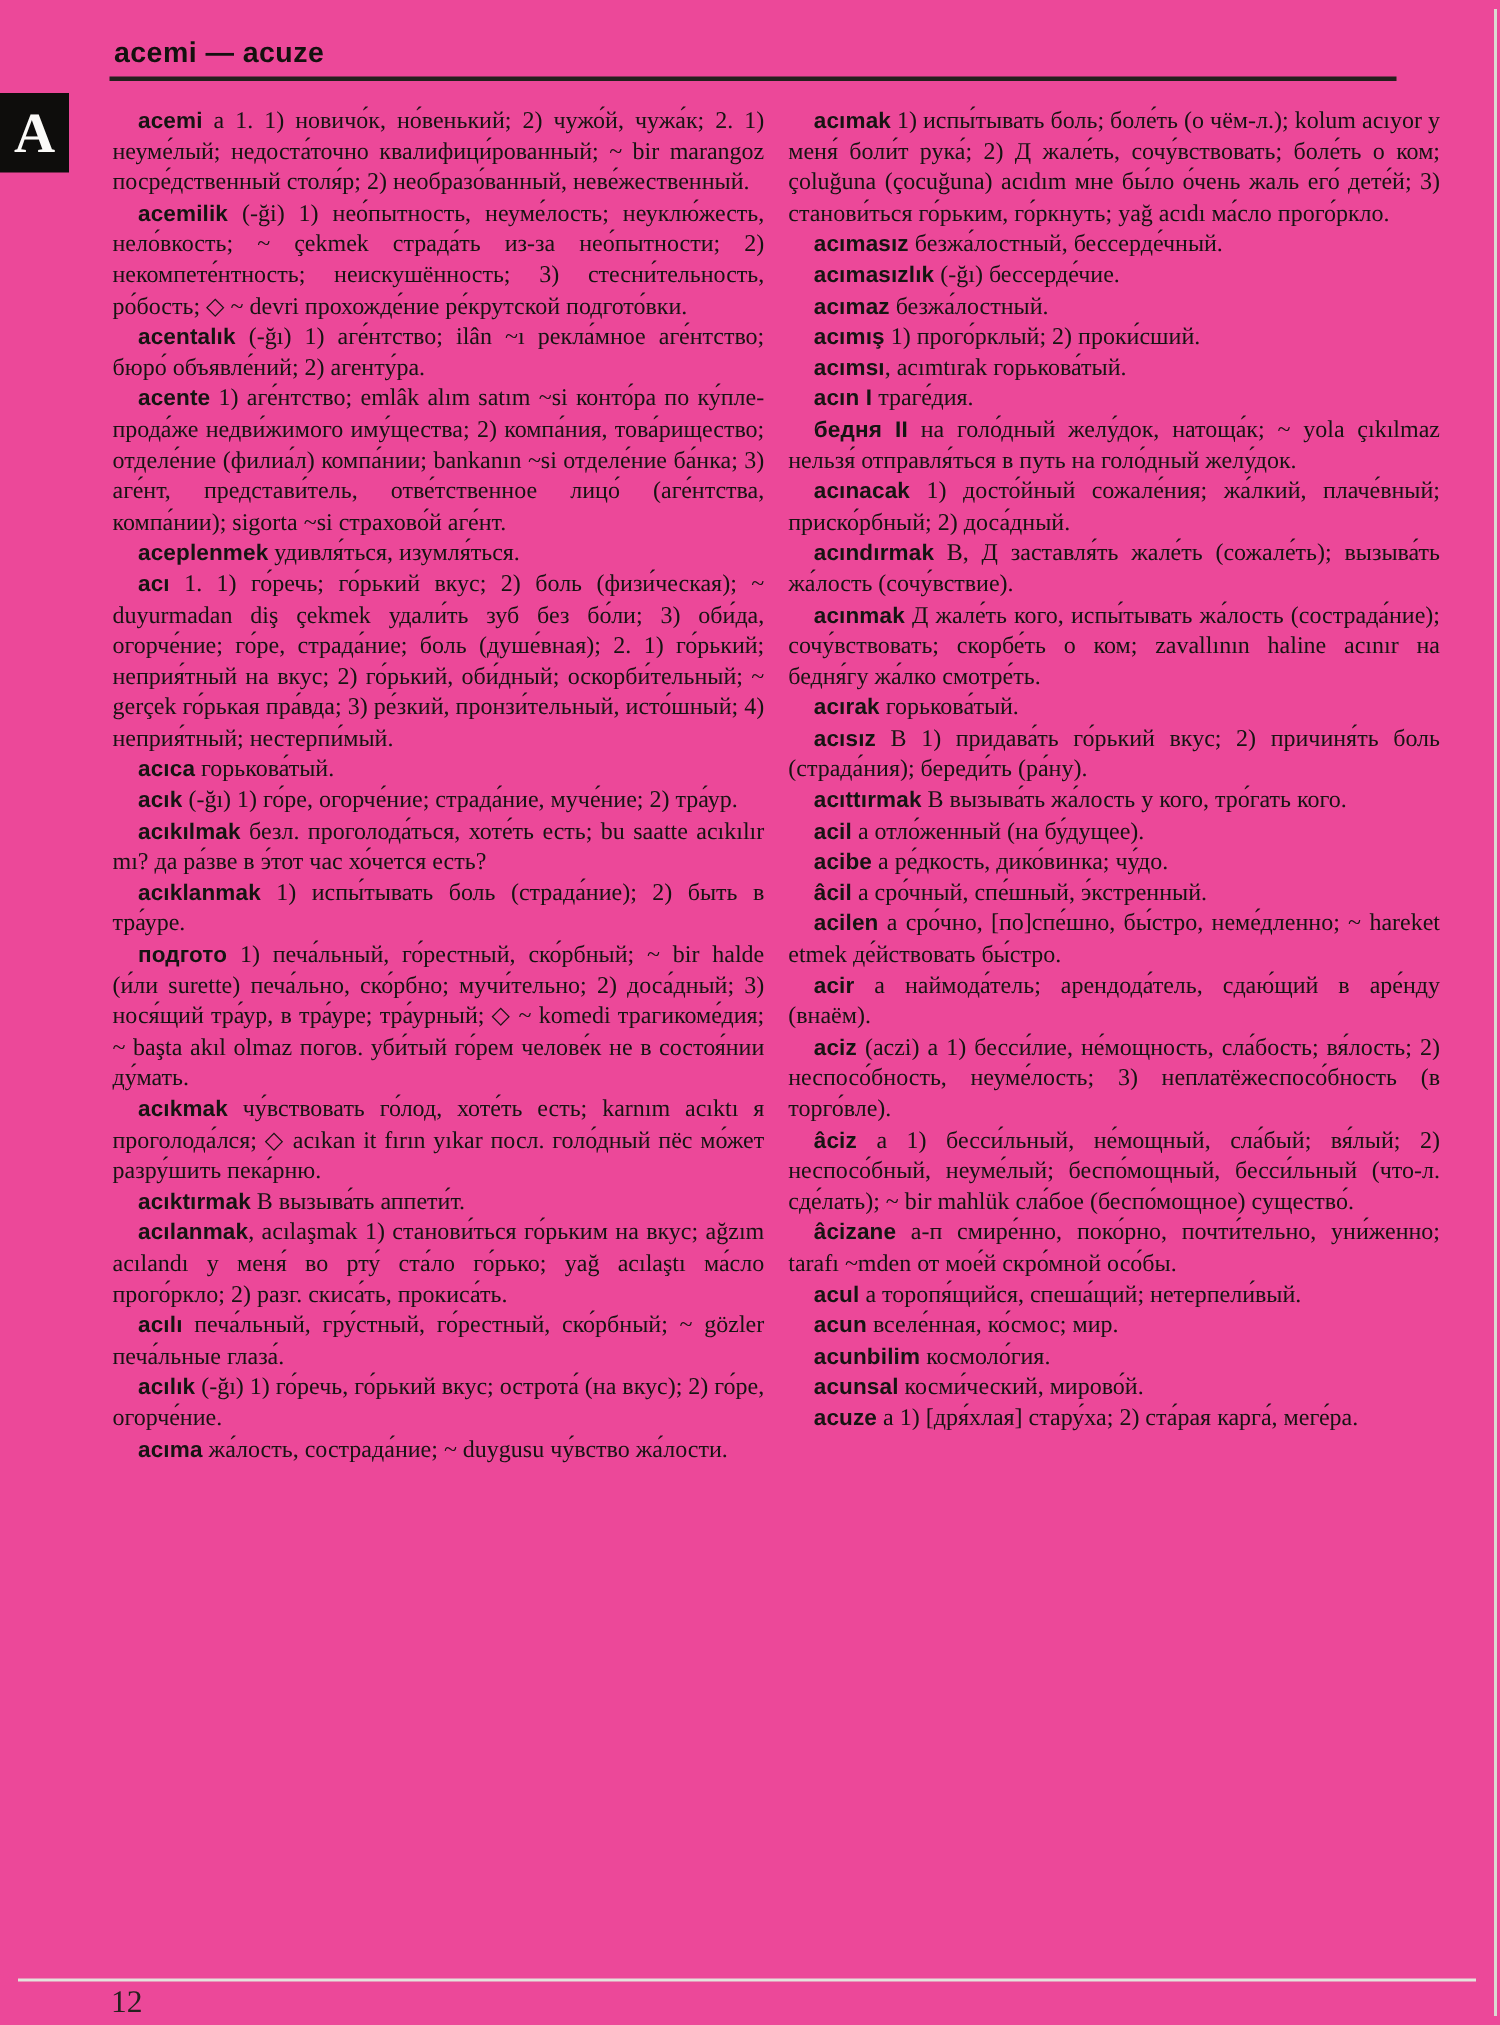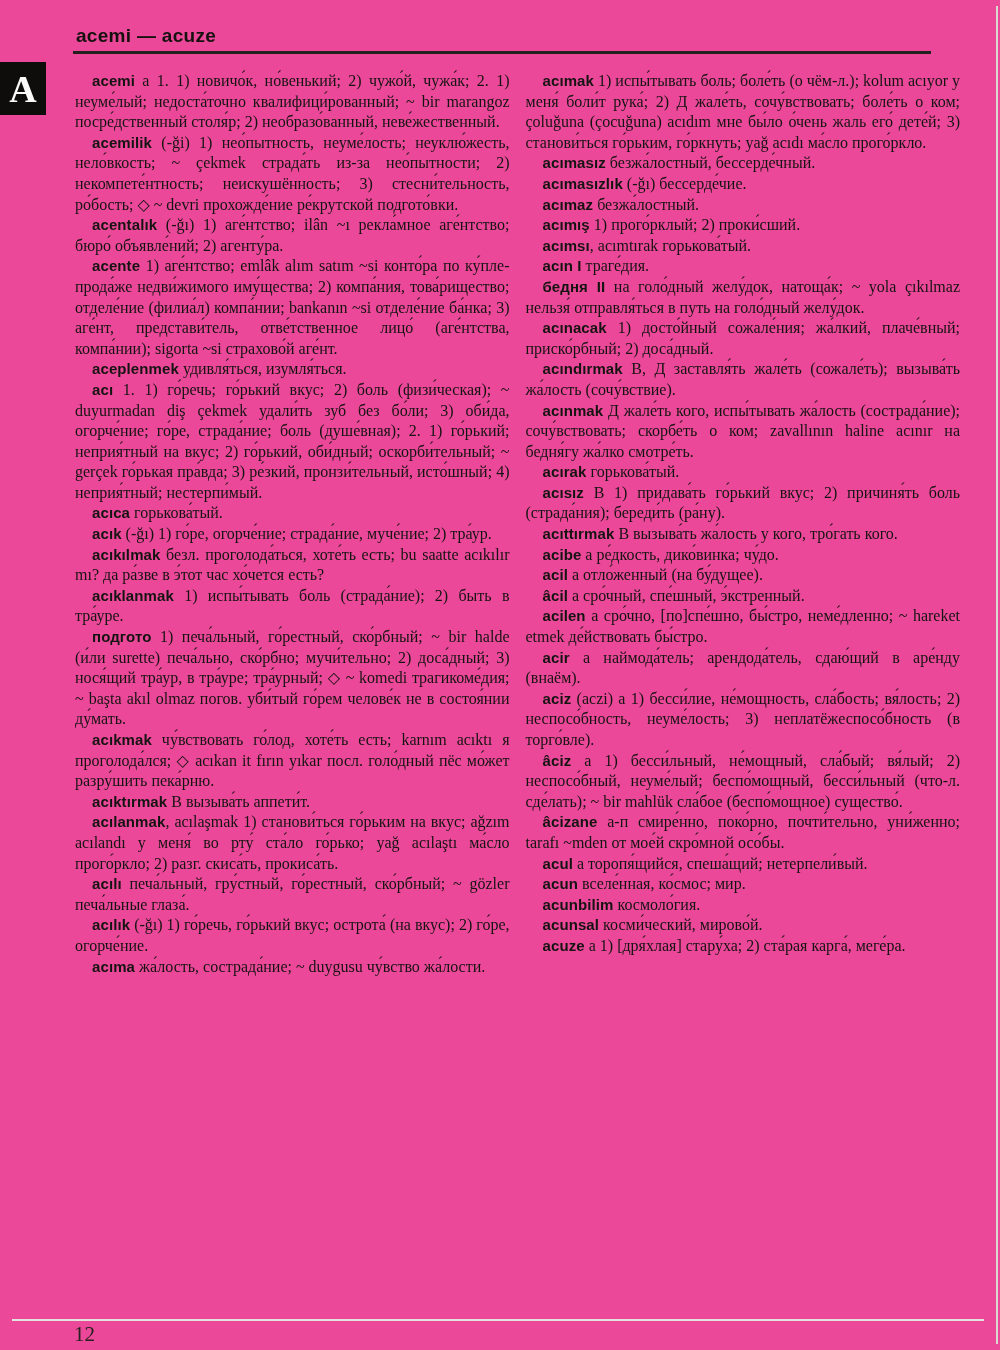--- a/index.html
+++ b/index.html
@@ -63,22 +63,22 @@
         <p class="entry"><span class="headword">acımış</span><span> 1) прого́рклый; 2) проки́сший.</span></p>
         <p class="entry"><span class="headword">acımsı</span><span>, acımtırak горькова́тый.</span></p>
         <p class="entry"><span class="headword">acın I</span><span> траге́дия.</span></p>
         <p class="entry"><span class="headword">бедня II</span><span> на голо́дный желу́док, натоща́к; ~ yola çıkılmaz нельзя́ отправля́ться в путь на голо́дный желу́док.</span></p>
         <p class="entry"><span class="headword">acınacak</span><span> 1) досто́йный сожале́ния; жа́лкий, плаче́вный; приско́рбный; 2) доса́дный.</span></p>
         <p class="entry"><span class="headword">acındırmak</span><span> В, Д заставля́ть жале́ть (сожале́ть); вызыва́ть жа́лость (сочу́вствие).</span></p>
         <p class="entry"><span class="headword">acınmak</span><span> Д жале́ть кого, испы́тывать жа́лость (сострада́ние); сочу́вствовать; скорбе́ть о ком; zavallının haline acınır на бедня́гу жа́лко смотре́ть.</span></p>
         <p class="entry"><span class="headword">acırak</span><span> горькова́тый.</span></p>
         <p class="entry"><span class="headword">acısız</span><span> В 1) придава́ть го́рький вкус; 2) причиня́ть боль (страда́ния); береди́ть (ра́ну).</span></p>
         <p class="entry"><span class="headword">acıttırmak</span><span> В вызыва́ть жа́лость у кого, тро́гать кого.</span></p>
+        <p class="entry"><span class="headword">acil</span><span> a отло́женный (на бу́дущее).</span></p>
         <p class="entry"><span class="headword">acibe</span><span> a ре́дкость, дико́винка; чу́до.</span></p>
-        <p class="entry"><span class="headword">acil</span><span> a отло́женный (на бу́дущее).</span></p>
         <p class="entry"><span class="headword">âcil</span><span> a сро́чный, спе́шный, э́кстренный.</span></p>
         <p class="entry"><span class="headword">acilen</span><span> a сро́чно, [по]спе́шно, бы́стро, неме́дленно; ~ hareket etmek де́йствовать бы́стро.</span></p>
         <p class="entry"><span class="headword">acir</span><span> a наймода́тель; арендода́тель, сдаю́щий в аре́нду (внаём).</span></p>
         <p class="entry"><span class="headword">aciz</span><span> (aczi) a 1) бесси́лие, не́мощность, сла́бость; вя́лость; 2) неспосо́бность, неуме́лость; 3) неплатёжеспосо́бность (в торго́вле).</span></p>
         <p class="entry"><span class="headword">âciz</span><span> a 1) бесси́льный, не́мощный, сла́бый; вя́лый; 2) неспосо́бный, неуме́лый; беспо́мощный, бесси́льный (что-л. сде́лать); ~ bir mahlük сла́бое (беспо́мощное) существо́.</span></p>
         <p class="entry"><span class="headword">âcizane</span><span> a-п смире́нно, поко́рно, почти́тельно, уни́женно; tarafı ~mden от мое́й скро́мной осо́бы.</span></p>
         <p class="entry"><span class="headword">acul</span><span> a торопя́щийся, спеша́щий; нетерпели́вый.</span></p>
         <p class="entry"><span class="headword">acun</span><span> вселе́нная, ко́смос; мир.</span></p>
         <p class="entry"><span class="headword">acunbilim</span><span> космоло́гия.</span></p>
         <p class="entry"><span class="headword">acunsal</span><span> косми́ческий, мирово́й.</span></p>

